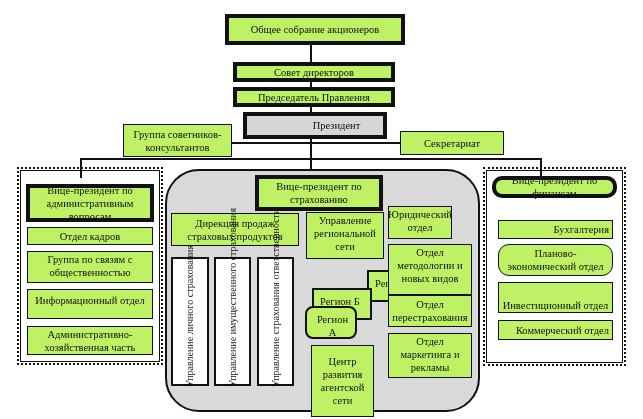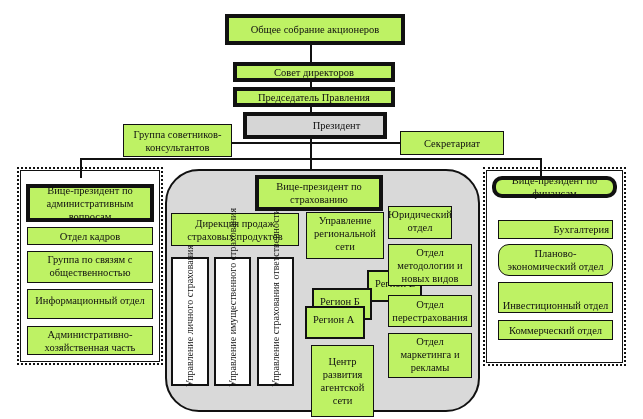--- a/index.html
+++ b/index.html
@@ -109,30 +109,30 @@
 </div>
 <div class="box" style="left:306px;top:212px;width:78px;height:47px;align-items:flex-start;">
   <span>Управление региональной сети</span>
 </div>
 <div class="box region" style="left:340px;top:270px;width:55px;height:32px;margin-left:27px;">
   <span>Регион В</span>
 </div>
 <div class="box region" style="left:312px;top:288px;width:60px;height:32px;">
   <span>Регион Б</span>
 </div>
-<div class="box region" style="left:305px;top:306px;width:60px;height:33px;">
+<div class="box region" style="left:305px;top:306px;width:52px;height:33px;border-radius:8px;">
   <span>Регион А</span>
 </div>
 <div class="box" style="left:311px;top:345px;width:63px;height:72px;">
   <span>Центр развития агентской сети</span>
 </div>
 <div class="box" style="left:388px;top:206px;width:64px;height:33px;align-items:flex-start;">
   <span>Юридический отдел</span>
 </div>
-<div class="box" style="left:388px;top:244px;width:84px;height:42px;align-items:flex-start;">
+<div class="box" style="left:388px;top:244px;width:84px;height:51px;align-items:flex-start;">
   <span>Отдел методологии и новых видов</span>
 </div>
 <div class="box" style="left:388px;top:295px;width:84px;height:32px;">
   <span>Отдел перестрахования</span>
 </div>
 <div class="box" style="left:388px;top:333px;width:84px;height:45px;align-items:flex-start;">
   <span>Отдел маркетинга и рекламы</span>
 </div>
 
 <div class="group dotted-frame" style="left:486px;top:170px;width:137px;height:193px;"></div>
@@ -141,15 +141,15 @@
 </div>
 <div class="box" style="left:498px;top:220px;width:115px;height:19px;justify-content:flex-end;">
   <span>Бухгалтерия</span>
 </div>
 <div class="box" style="left:498px;top:244px;width:115px;height:32px;border-radius:11px;">
   <span>Планово-экономический отдел</span>
 </div>
 <div class="box" style="left:498px;top:282px;width:115px;height:31px;align-items:flex-start;padding-top:16px;">
   <span>Инвестиционный отдел</span>
 </div>
-<div class="box" style="left:498px;top:320px;width:115px;height:20px;">
+<div class="box" style="left:498px;top:320px;width:115px;height:20px;justify-content:flex-end;">
   <span>Коммерческий отдел</span>
 </div>
 
 </body></html>

